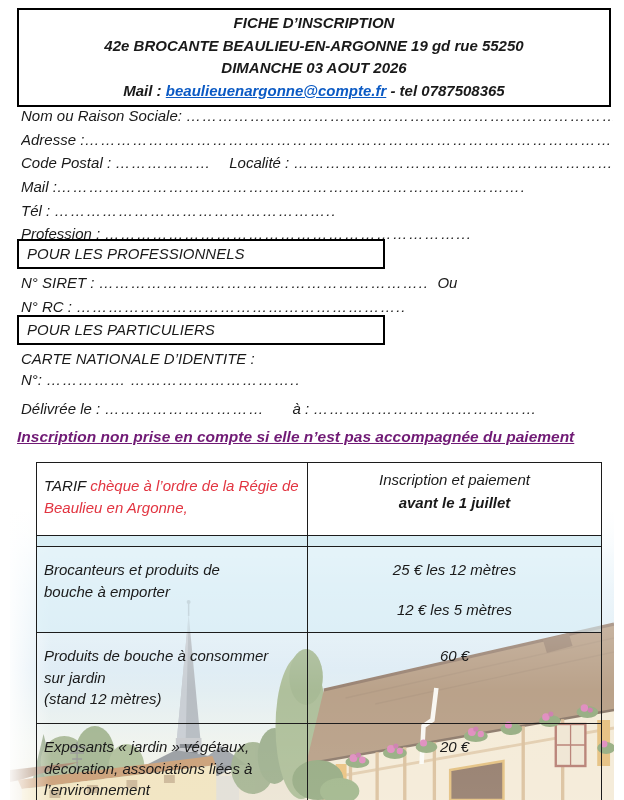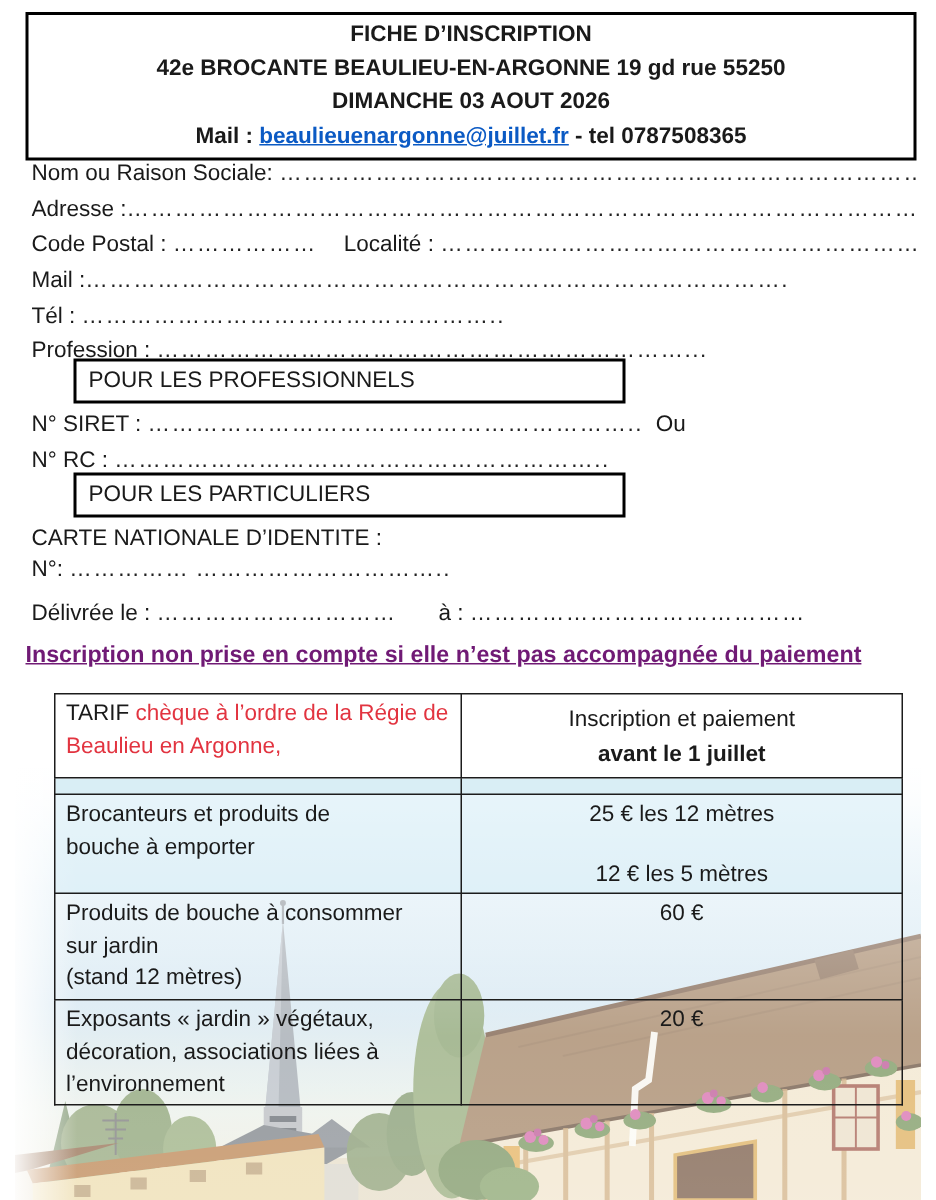--- a/index.html
+++ b/index.html
@@ -1,52 +1,52 @@
 <!DOCTYPE html>
 <html><head>
 <meta charset="utf-8">
 <style>
   html,body{margin:0;padding:0;background:#fff;}
   .page{
     position:relative;width:624px;height:800px;background:#ffffff;overflow:hidden;
     font-family:"Liberation Sans","DejaVu Sans",sans-serif;color:#1a1a1a;
   }
   .photo{position:absolute;left:10px;top:512px;width:604px;height:288px;z-index:0;}
-  .layer{position:absolute;inset:0;z-index:1;}
+  .layer{position:absolute;inset:0;z-index:1;font-style:italic;}
 
   .header-box{
     position:absolute;left:17px;top:8px;width:590px;border:2.5px solid #000;
     text-align:center;font-weight:bold;font-size:15px;line-height:22.5px;padding:2px 0 3px;
     background:#fff;
   }
   .header-box a{font-weight:bold;text-decoration:underline;}
 
   .form-block{position:absolute;left:21px;top:104px;width:592px;font-size:15px;}
   .form-line{height:23.7px;line-height:23.7px;white-space:nowrap;overflow:hidden;}
   .dots{letter-spacing:1px;color:#222;}
   .gap28{display:inline-block;width:28px;}
   .gap18{display:inline-block;width:18px;}
 
   .section-box{
     position:absolute;left:17px;width:356px;border:2.5px solid #000;background:transparent;
-    font-size:15px;line-height:21px;padding:2px 0 3px 8px;white-space:nowrap;background:#fff;margin-left:32px;
+    font-size:15px;line-height:21px;padding:2px 0 3px 8px;white-space:nowrap;background:#fff;
   }
   .abs-line{position:absolute;left:21px;font-size:15px;line-height:21px;white-space:nowrap;}
 
   .warning{
     position:absolute;left:17px;top:428px;font-size:15.5px;font-weight:bold;
     text-decoration:underline;white-space:nowrap;
   }
 
   table.tariff{
     position:absolute;left:36px;top:462px;width:566px;border-collapse:collapse;
     font-size:15px;table-layout:fixed;
   }
   table.tariff td{
-    border:1.6px solid #1c1c1c;vertical-align:top;padding:2px 7px;line-height:21.5px;
+    border:1.6px solid #1c1c1c;vertical-align:top;padding:12px 7px;line-height:21.5px;
     background:transparent;
   }
   td.col-item{width:256px;}
   td.col-price{text-align:center;}
   tr.hdr td{background:#ffffff;height:48px;}
   tr.band td{height:10px;padding:0;}
   tr.r1 td{height:48px;}
   tr.r2 td{height:66px;}
   tr.r3 td{height:56px;}
   .price-2{margin-top:18px;}
@@ -183,21 +183,21 @@
     <rect width="42" height="288" fill="url(#fadeL)"></rect>
   </svg>
 
   <div class="layer">
 
     <div class="header-box">
       <div>FICHE D’INSCRIPTION</div>
       <div>42e BROCANTE BEAULIEU-EN-ARGONNE  19 gd rue 55250</div>
       <div>DIMANCHE 03 AOUT 2026</div>
       <div>
-        <span>Mail : </span><a href="#" style="color:#0b5ac4">beaulieuenargonne@juillet.fr</a><span> - tel 0787508365</span>
+        <span>Mail : </span><a href="#" style="color:#0b5ac4">beaulieuenargonne@compte.fr</a><span> - tel 0787508365</span>
       </div>
     </div>
 
     <div class="form-block">
       <div class="form-line">
         <span>Nom ou Raison Sociale: </span><span class="dots">………………………………………………………………………………………………………………</span>
       </div>
       <div class="form-line">
         <span>Adresse :</span><span class="dots">……………………………………………………………………………………………………………………</span>
       </div>

